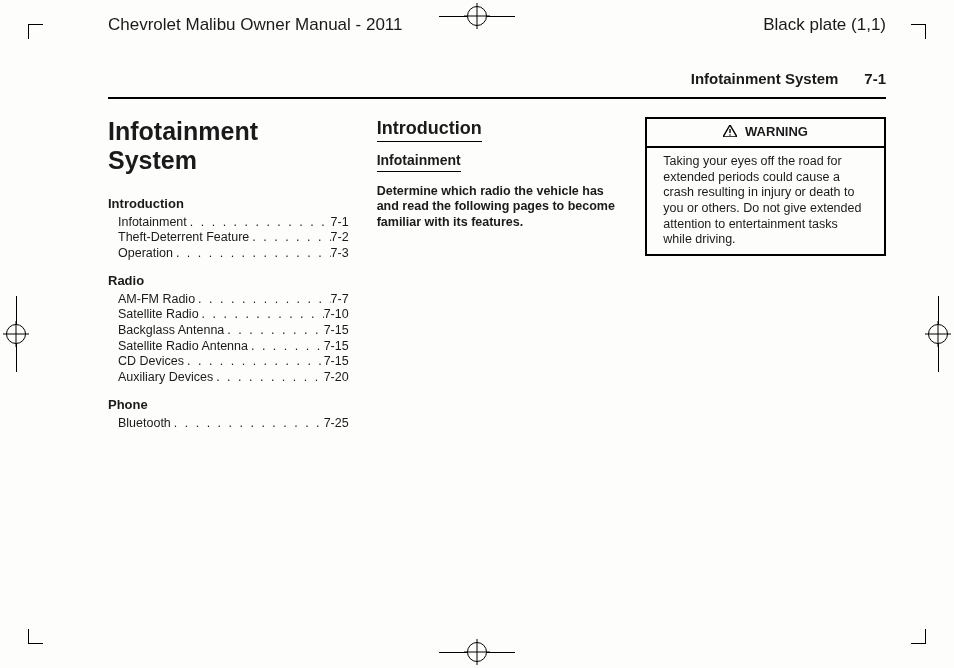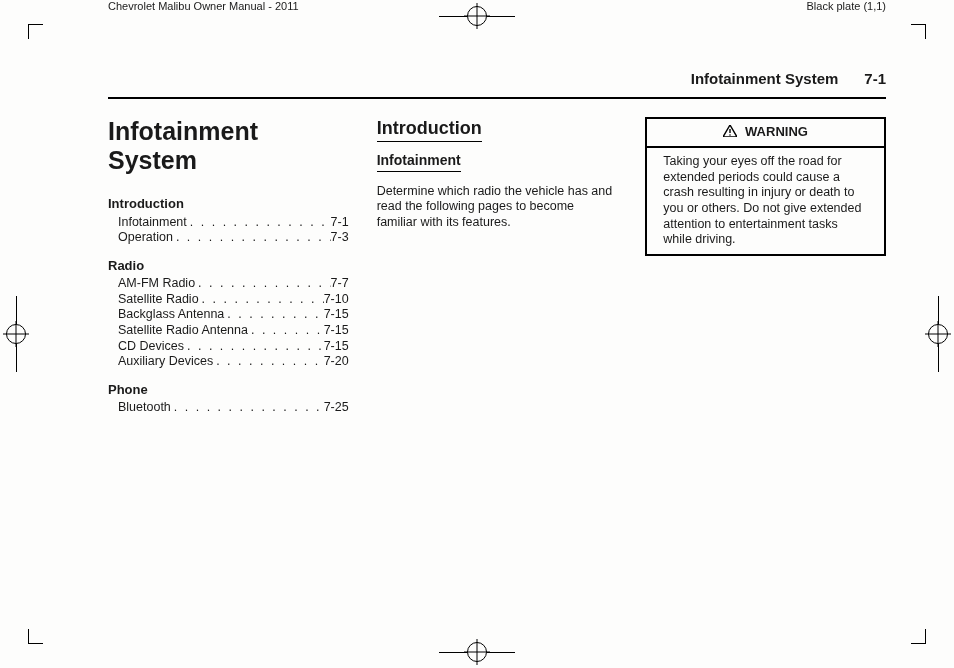--- a/index.html
+++ b/index.html
@@ -30,22 +30,22 @@
   .corner{position:absolute;width:15px;height:15px;}
   .corner::before,.corner::after{content:"";position:absolute;background:#000;}
   .corner::before{width:15px;height:1px;}
   .corner::after{width:1px;height:15px;}
   .corner.tl{top:24px;left:28px;} .corner.tl::before{left:0;top:0;} .corner.tl::after{left:0;top:0;}
   .corner.tr{top:24px;right:28px;} .corner.tr::before{right:0;top:0;} .corner.tr::after{right:0;top:0;}
   .corner.bl{bottom:24px;left:28px;} .corner.bl::before{left:0;bottom:0;} .corner.bl::after{left:0;bottom:0;}
   .corner.br{bottom:24px;right:28px;} .corner.br::before{right:0;bottom:0;} .corner.br::after{right:0;bottom:0;}
 
   .header-strip{
-    position:absolute;top:0;left:108px;right:68px;
-    display:flex;justify-content:space-between;font-size:11px;
+    position:absolute;top:14px;left:108px;right:68px;
+    display:flex;justify-content:space-between;font-size:17px;
   }
 
   .page{
     position:absolute;
     top:70px;left:108px;right:68px;bottom:40px;
   }
   .running-head{
     display:flex;justify-content:flex-end;align-items:baseline;
     gap:26px;font-weight:bold;font-size:15px;
     border-bottom:2px solid #000;padding-bottom:8px;margin-bottom:18px;
@@ -61,21 +61,21 @@
   h4{font-size:13px;font-weight:bold;margin:12px 0 2px 0;}
   .first h4:first-of-type{margin-top:0;}
 
   .toc{list-style:none;margin:0 0 0 0;padding:0 0 0 10px;font-size:12.5px;}
   .toc li{display:flex;white-space:nowrap;overflow:hidden;}
   .toc li .lbl{}
   .toc li .dots{flex:1;overflow:hidden;letter-spacing:2px;padding:0 3px;}
   .toc li .dots::after{content:". . . . . . . . . . . . . . . . . . . . . . . . . . . . . . . . . . . . . . . .";}
   .toc li .pg{}
 
-  .body-p{font-size:12.5px;margin:6px 0 0 0;}
+  .body-p{font-size:12.5px;margin:6px 0 0 0;font-weight:bold;}
 
   .warn-box{border:2px solid #000;margin-bottom:16px;}
   .warn-title{border-bottom:2px solid #000;text-align:center;font-weight:bold;font-size:13px;padding:5px 0;}
   .warn-title .tri{display:inline-block;vertical-align:-1px;margin-right:4px;}
   .warn-body{padding:6px 16px;font-size:12.5px;line-height:1.25;}
 </style>
 </head>
 <body>
 
 <div class="reg-top">
@@ -127,20 +127,25 @@
 
     <div class="col first">
       <h1>Infotainment System</h1>
       <div id="toc-host">
           <h4>Introduction</h4>
           <ul class="toc">
             <li>
               <span class="lbl">Infotainment</span>
               <span class="dots"></span>
               <span class="pg">7-1</span>
+            </li>
+            <li>
+              <span class="lbl">Theft-Deterrent Feature</span>
+              <span class="dots"></span>
+              <span class="pg">7-2</span>
             </li>
             <li>
               <span class="lbl">Operation</span>
               <span class="dots"></span>
               <span class="pg">7-3</span>
             </li>
           </ul>
           <h4>Radio</h4>
           <ul class="toc">
             <li>

